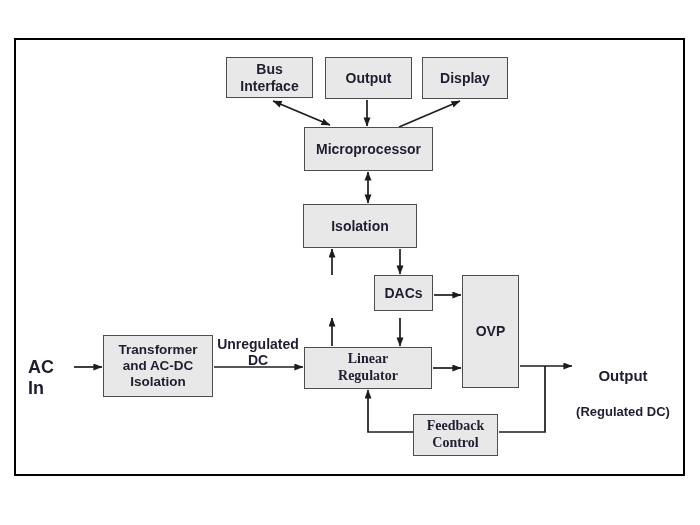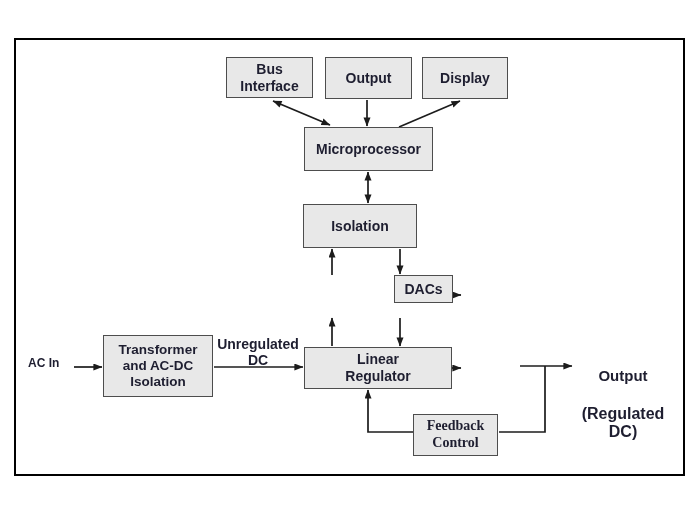--- a/index.html
+++ b/index.html
@@ -59,25 +59,25 @@
     white-space:pre-line;
   }
   .flow-label{
     position:absolute;
     color:var(--text);
     font-weight:700;
     text-align:center;
     white-space:pre-line;
     line-height:1.15;
   }
-  .lbl-ac-in{ left:28px; top:357px; width:46px; font-size:12px; text-align:left; }
+  .lbl-ac-in{ left:28px; top:357px; width:46px; font-size:18px; text-align:left; }
   .lbl-unreg{ left:211px; top:336px; width:94px; font-size:14px; }
   .lbl-output{ left:570px; top:349px; width:106px; }
   .lbl-output .main{ font-size:15px; }
-  .lbl-output .sub{ font-size:16px; margin-top:2px; }
+  .lbl-output .sub{ font-size:13px; margin-top:2px; }
 </style>
 </head>
 <body>
 
 <div class="canvas">
 
   <div class="frame"></div>
 
   <svg class="wires" viewBox="0 0 700 525" xmlns="http://www.w3.org/2000/svg">
     <defs>
@@ -111,24 +111,25 @@
 
   <div class="block" style="left:325px; top:57px;  width:87px;  height:42px;">Output</div>
 
   <div class="block" style="left:422px; top:57px;  width:86px;  height:42px;">Display</div>
 
   <div class="block" style="left:304px; top:127px; width:129px; height:44px;">Microprocessor</div>
 
   <div class="block" style="left:303px; top:204px; width:114px; height:44px;">Isolation</div>
 
 
-  <div class="block" style="left:374px; top:275px; width:59px;  height:28px;margin-left:20px;">DACs</div>
+  <div class="block" style="left:374px; top:275px; width:59px;  height:36px;">DACs</div>
 
+  <div class="block" style="left:462px; top:275px; width:57px;  height:113px;">OVP</div>
 
-  <div class="block" style="left:304px; top:347px; width:148px; height:42px;">Linear
+  <div class="block" style="left:304px; top:347px; width:128px; height:42px;font-family:Liberation Serif, serif;">Linear
 Regulator</div>
 
   <div class="block" style="left:103px; top:335px; width:110px; height:62px; font-size:13.5px;">Transformer
 and AC-DC
 Isolation</div>
 
   <div class="block" style="left:413px; top:414px; width:85px;  height:42px;font-family:Liberation Serif, serif;">Feedback
 Control</div>
 
   <div class="flow-label lbl-ac-in">AC In</div>

